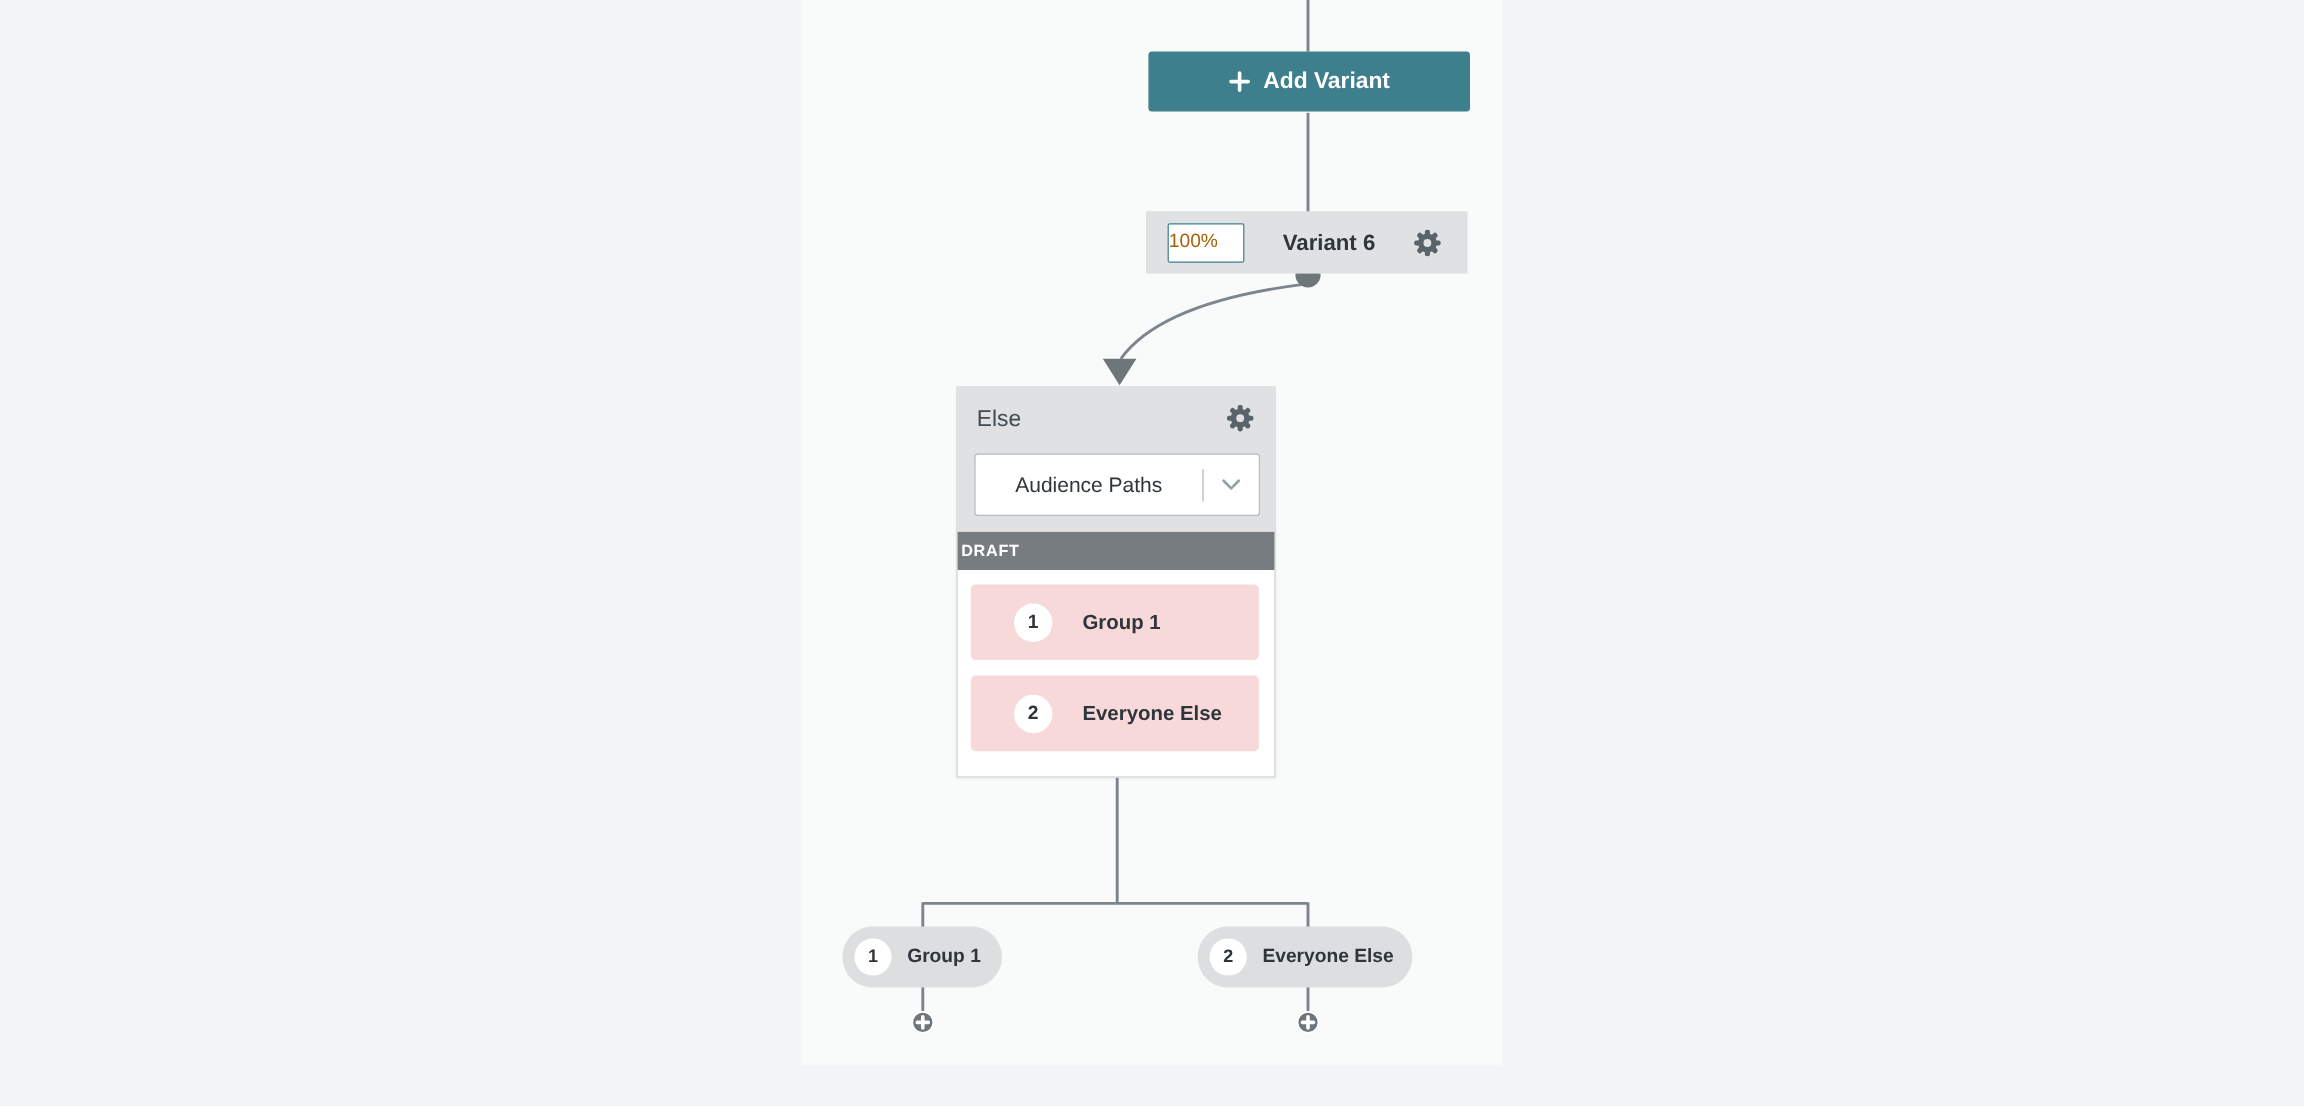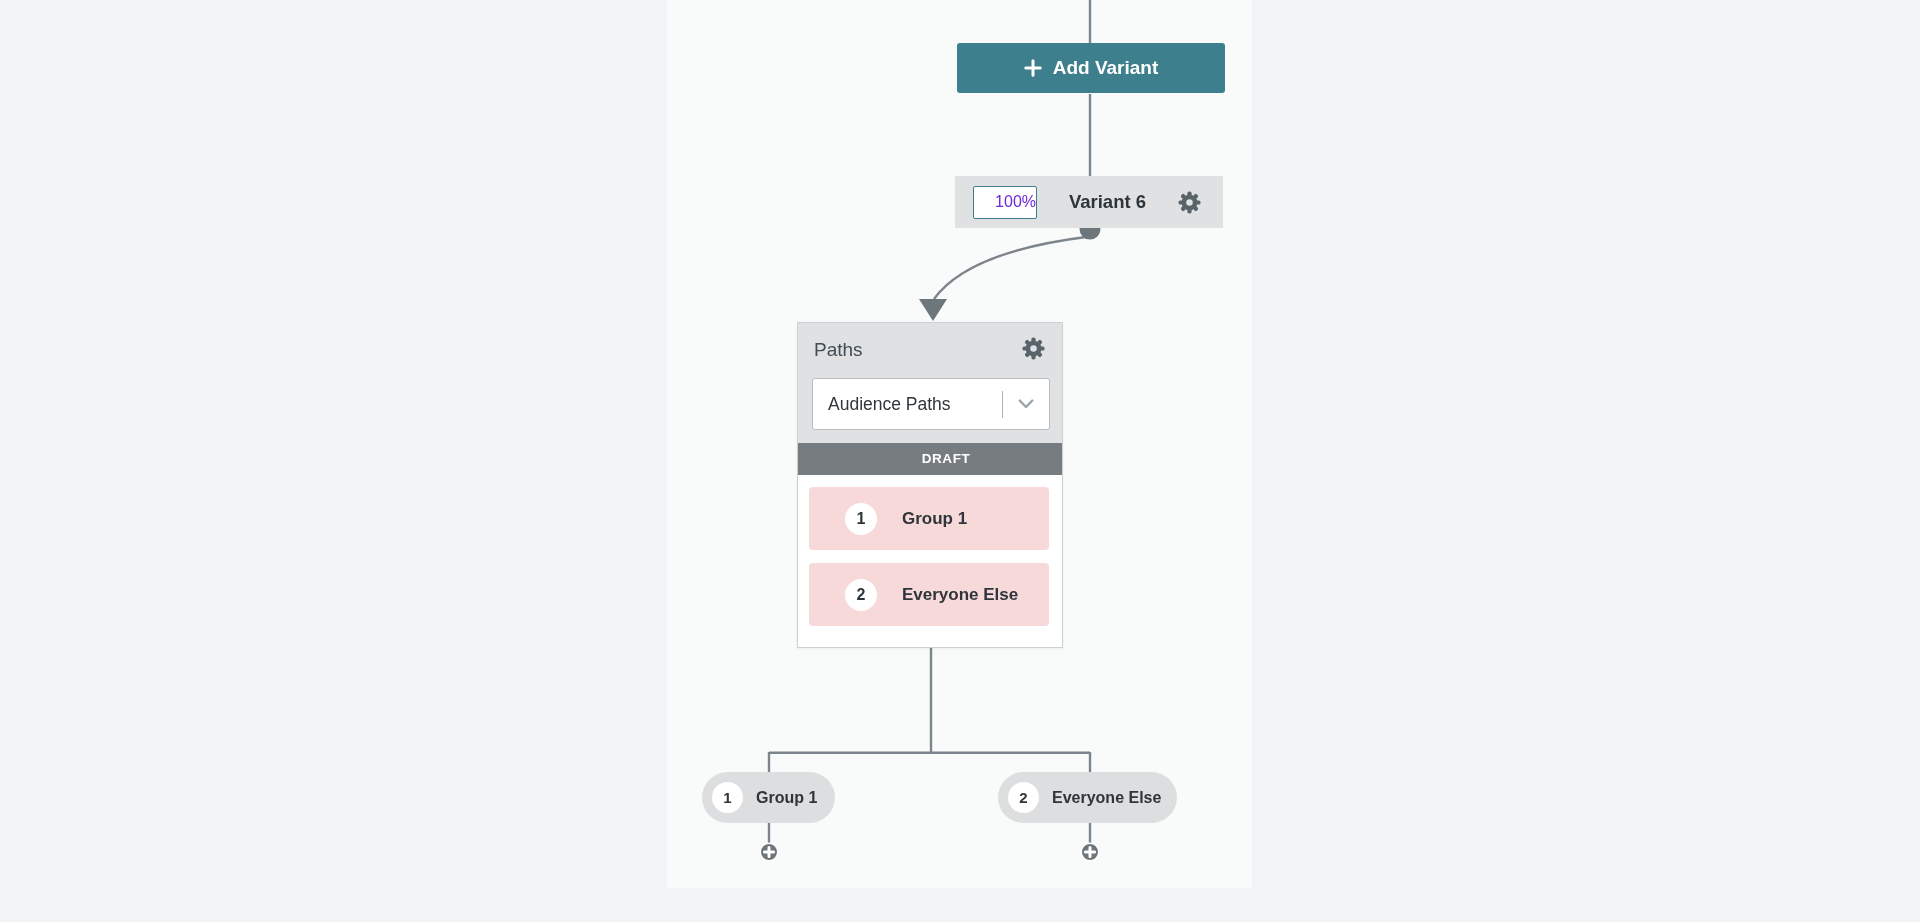--- a/index.html
+++ b/index.html
@@ -16,44 +16,44 @@
     font-family:"Liberation Sans", sans-serif; font-size:19px; font-weight:bold;
     display:flex; align-items:center; justify-content:center; gap:11px; cursor:pointer;
   }
 
   .variant-node {
     position:absolute; left:955px; top:176px; width:268px; height:52px;
     background:#dfe1e3; display:flex; align-items:center; padding:0 22px 0 18px;
   }
   .variant-node input.pct {
     width:64px; height:33px; background:#fff; border:1.5px solid #3d7f8d; border-radius:2px;
-    text-align:right; font-family:"Liberation Sans", sans-serif; font-size:16px; color:#6d28d9;
+    text-align:left; font-family:"Liberation Sans", sans-serif; font-size:16px; color:#a16207;
   }
   .variant-node .vlabel { flex:1; text-align:center; font-size:18.5px; font-weight:bold; color:#2e353b; }
 
   .step-card {
     position:absolute; left:797px; top:322px; width:266px; height:326px;
     background:#fff; border:1px solid #ccd1d3; box-shadow:0 1px 2px rgba(0,0,0,0.06);
   }
   .step-header { position:relative; height:120px; background:#dfe1e3; }
   .step-title { position:absolute; left:16px; top:16px; font-size:19px; color:#414c54; }
   .step-header .gear-btn { position:absolute; right:17px; top:14px; }
   .gear-btn { background:none; border:none; cursor:pointer; padding:0; line-height:0; }
   .dropdown {
     position:absolute; left:14px; top:55px; width:238px; height:52px;
     background:#fff; border:1px solid #b6bcbf; border-radius:3px;
     display:flex; align-items:center; cursor:pointer;
   }
-  .dropdown .dd-value { flex:1; padding-left:15px; font-size:17.5px; color:#2e353b; }
+  .dropdown .dd-value { flex:1; padding-left:33px; font-size:17.5px; color:#2e353b; }
   .dropdown .dd-divider { width:1px; height:27px; background:#aeb5b8; }
   .dropdown .dd-caret { width:46px; display:flex; align-items:center; justify-content:center; }
 
   .draft-banner {
     height:32px; background:#767c80; color:#fff; font-size:13.5px; font-weight:bold;
-    letter-spacing:0.6px; line-height:32px; padding-left:32px;text-align:center;
+    letter-spacing:0.6px; line-height:32px; padding-left:3px;
   }
   .paths-body { padding:12px 13px 0 11px; }
   .path-row {
     height:63px; background:#f8d9da; border-radius:4px; margin-bottom:13px;
     display:flex; align-items:center; cursor:pointer;
   }
   .num-circle {
     width:32px; height:32px; background:#fff; border-radius:50%;
     display:flex; align-items:center; justify-content:center;
     font-size:16px; font-weight:bold; color:#2e353b; flex:0 0 32px;
@@ -117,21 +117,21 @@
         <rect x="9.8" y="0.5" width="4.4" height="23" rx="1.8" transform="rotate(-45 12 12)"></rect>
         <circle cx="12" cy="12" r="8.2"></circle>
         <circle cx="12" cy="12" r="3.4" fill="#dfe1e3"></circle>
       </g>
     </svg>
   </button>
 </div>
 
 <div class="step-card">
   <div class="step-header">
-    <div class="step-title">Paths</div>
+    <div class="step-title">Else</div>
     <button class="gear-btn">
       <svg width="23" height="23" viewBox="0 0 24 24">
         <g fill="#59636a">
           <rect x="9.8" y="0.5" width="4.4" height="23" rx="1.8"></rect>
           <rect x="0.5" y="9.8" width="23" height="4.4" rx="1.8"></rect>
           <rect x="9.8" y="0.5" width="4.4" height="23" rx="1.8" transform="rotate(45 12 12)"></rect>
           <rect x="9.8" y="0.5" width="4.4" height="23" rx="1.8" transform="rotate(-45 12 12)"></rect>
           <circle cx="12" cy="12" r="8.2"></circle>
           <circle cx="12" cy="12" r="3.4" fill="#dfe1e3"></circle>
         </g>

